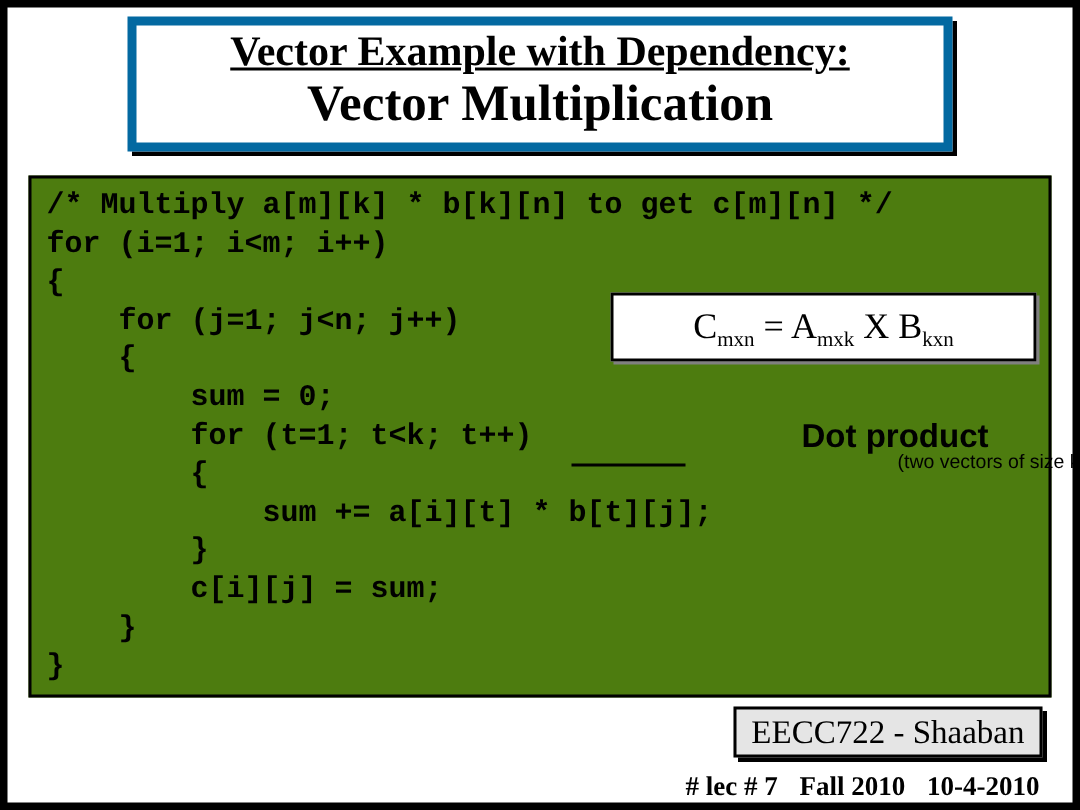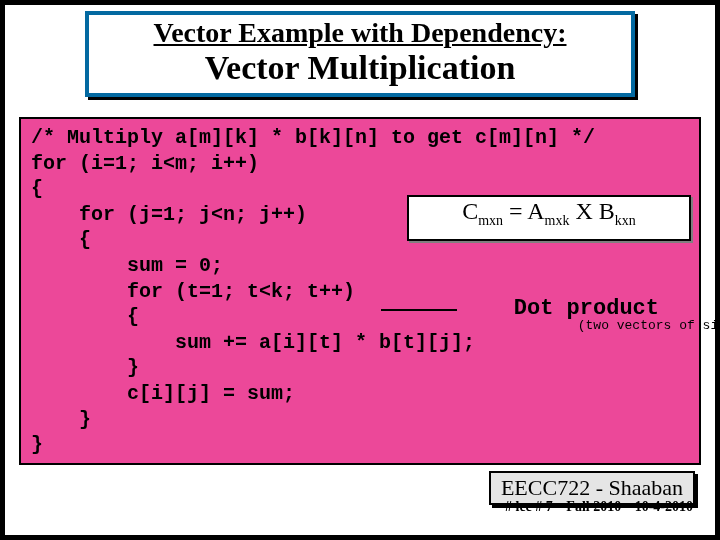--- a/index.html
+++ b/index.html
@@ -16,21 +16,21 @@
     width: 720px;
     height: 540px;
     background: #fff;
     border: 5px solid #000;
   }
   .title-box {
     position: absolute;
     top: 6px;
     left: 80px;
     right: 80px;
-    border: 4px solid #0369a1;
+    border: 6px solid #0369a1;
     text-align: center;
     padding: 2px 6px 6px 6px;
     background: #fff;
     box-shadow: 3px 3px 0 #000;
   }
   .title-line1 {
     font-size: 28px;
     font-weight: bold;
     text-decoration: underline;
   }
@@ -38,21 +38,21 @@
     font-size: 34px;
     font-weight: bold;
   }
   .code-box {
     position: absolute;
     top: 112px;
     left: 14px;
     right: 14px;
     bottom: 70px;
     border: 2px solid #000;
-    background: #ec4899;
+    background: #4d7c0f;
     padding: 6px 20px 6px 10px;
     box-sizing: border-box;
   }
   .code {
     font-family: "Courier New", Courier, monospace;
     font-weight: bold;
     font-size: 20px;
     line-height: 1.28;
     white-space: pre;
     margin: 0;
@@ -62,32 +62,32 @@
     top: 190px;
     right: 24px;
     width: 280px;
     height: 42px;
     border: 2px solid #000;
     background: #fff;
     box-shadow: 2px 2px 0 #808080;
     font-family: "Times New Roman", Times, serif;
     font-size: 24px;
     text-align: center;
-    line-height: 28px;
+    line-height: 42px;
     z-index: 5;
   }
   .inset-eq .sub {
     font-size: 14px;
     vertical-align: sub;
   }
   .dot-prod {
     position: absolute;
-    top: 291px;
+    top: 273px;
     right: 56px;
-    font-family: Liberation Mono, monospace;
+    font-family: Liberation Sans, sans-serif;
     z-index: 5;
   }
   .dot-prod .dp1 {
     font-size: 22px;
     font-weight: bold;
   }
   .dot-prod .dp2 {
     position: absolute;
     top: 22px;
     left: 64px;
@@ -109,24 +109,24 @@
     right: 20px;
     border: 2px solid #000;
     background: #e5e5e5;
     box-shadow: 3px 3px 0 #000;
     font-family: "Times New Roman", Times, serif;
     font-size: 22px;
     padding: 2px 10px;
   }
   .footer-line {
     position: absolute;
-    bottom: 20px;
+    bottom: 0;
     right: 22px;
     font-family: "Times New Roman", Times, serif;
-    font-size: 14px;
+    font-size: 18px;
     font-weight: bold;
   }
   .footer-line span { margin-left: 10px; }
 </style>
 </head>
 <body>
 
 <div class="slide">
 
   <div class="title-box">

